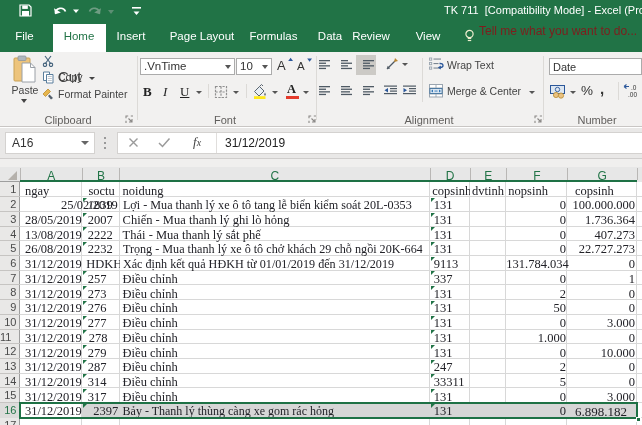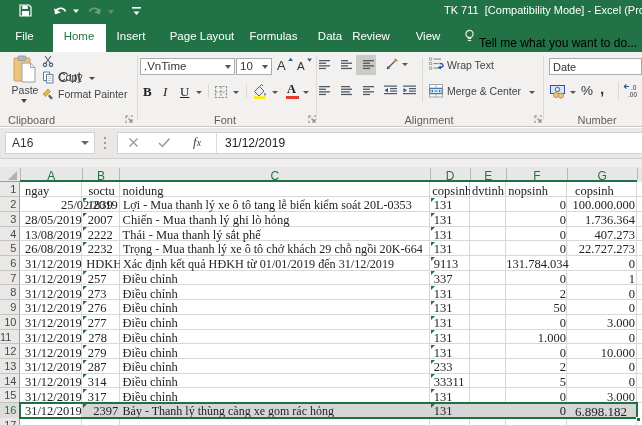--- a/index.html
+++ b/index.html
@@ -36,21 +36,21 @@
 <div class="abs nowrap" style="left:162px;top:30px;width:80px;text-align:center;color:#fff;font-size:11.5px;font-weight:normal">Page Layout</div>
 <div class="abs nowrap" style="left:233.5px;top:30px;width:80px;text-align:center;color:#fff;font-size:11.5px;font-weight:normal">Formulas</div>
 <div class="abs nowrap" style="left:290px;top:30px;width:80px;text-align:center;color:#fff;font-size:11.5px;font-weight:normal">Data</div>
 <div class="abs nowrap" style="left:331px;top:30px;width:80px;text-align:center;color:#fff;font-size:11.5px;font-weight:normal">Review</div>
 <div class="abs nowrap" style="left:388px;top:30px;width:80px;text-align:center;color:#fff;font-size:11.5px;font-weight:normal">View</div>
 <svg class="abs" style="left:464px;top:29px" width="11" height="14" viewBox="0 0 11 14">
 <circle cx="5.5" cy="5" r="3.6" fill="none" stroke="#efeecf" stroke-width="1.2"></circle>
 <rect x="3.8" y="9" width="3.4" height="1.1" fill="#efeecf"></rect>
 <rect x="3.8" y="11" width="3.4" height="1.1" fill="#efeecf"></rect>
 </svg>
-<div class="abs nowrap" style="left:479px;top:36px;color:#000000;font-size:12px">Tell me what you want to do...</div>
+<div class="abs nowrap" style="left:479px;top:24px;color:#7f1d1d;font-size:12px">Tell me what you want to do...</div>
 <div class="abs" style="left:0;top:52px;width:642px;height:75px;background:#F2F1F0;border-bottom:1px solid #c9c6c4"></div>
 <div class="abs" style="left:136.5px;top:56px;width:1px;height:64px;background:#dcdad7"></div>
 <div class="abs" style="left:316.0px;top:56px;width:1px;height:64px;background:#dcdad7"></div>
 <div class="abs" style="left:543.0px;top:56px;width:1px;height:64px;background:#dcdad7"></div>
 <svg class="abs" style="left:12px;top:55px" width="25" height="29" viewBox="0 0 25 29">
 <rect x="2" y="3" width="16" height="23" rx="1" fill="#edc47c" stroke="#caa254" stroke-width="1"></rect>
 <rect x="6" y="1" width="8" height="4.5" rx="1" fill="#b0b7bd" stroke="#8f979e" stroke-width="0.8"></rect>
 <path d="M10 27 V8 h8.5 l4.5 4.5 V27 z" fill="#fff" stroke="#9aa0a6" stroke-width="1"></path>
 <path d="M18.5 8 v4.5 h4.5" fill="none" stroke="#9aa0a6" stroke-width="1"></path>
 </svg>
@@ -67,21 +67,21 @@
 <path d="M4.5 3.5 h6.5 l0 8.5 h-6.5 z" fill="#fff" stroke="#5b7f9d" stroke-width="1"></path>
 <path d="M5.8 5.5 h4 M5.8 7.5 h4 M5.8 9.5 h4" stroke="#aeb8c2" stroke-width="0.8"></path>
 </svg>
 <div class="abs nowrap" style="left:58px;top:71px;color:#444;font-size:10.5px">Copy</div>
 <div class="abs" style="left:89px;top:77px;width:0;height:0;border-left:3px solid transparent;border-right:3px solid transparent;border-top:3.5px solid #444"></div>
 <svg class="abs" style="left:42px;top:88px" width="13" height="12" viewBox="0 0 13 12">
 <path d="M1 6 L6 1 L8.5 3.5 L3.5 8.5 z" fill="#e8b64c" stroke="#b98d32" stroke-width="0.8"></path>
 <path d="M7.5 6.5 l3.5 3.5 l-2 1.5 l-3 -3.5" fill="#54606c"></path>
 </svg>
 <div class="abs nowrap" style="left:58px;top:88px;color:#444;font-size:10.5px">Format Painter</div>
-<div class="abs nowrap" style="left:8px;top:113.5px;width:120px;color:#605e5c;font-size:11px">Clipboard</div>
+<div class="abs nowrap" style="left:8px;top:113.5px;width:120px;text-align:center;color:#605e5c;font-size:11px">Clipboard</div>
 <svg class="abs" style="left:124.5px;top:115px" width="9" height="9" viewBox="0 0 9 9">
 <path d="M1 3.2 V1 H3.2 M5.8 1 H8 M1 5.8 V8" stroke="#8a8886" fill="none" stroke-width="1.1"></path>
 <path d="M3.5 3.5 L7 7 M7 4 V7 H4" stroke="#8a8886" fill="none" stroke-width="1.1"></path>
 </svg>
 <div class="abs" style="left:140px;top:58px;width:95px;height:17px;background:#fff;border:1px solid #ababab"></div>
 <div class="abs nowrap" style="left:144px;top:60px;color:#333;font-size:11.5px">.VnTime</div>
 <div class="abs" style="left:225px;top:65px;width:0;height:0;border-left:3.5px solid transparent;border-right:3.5px solid transparent;border-top:4px solid #555"></div>
 <div class="abs" style="left:236px;top:58px;width:36px;height:17px;background:#fff;border:1px solid #ababab"></div>
 <div class="abs nowrap" style="left:240px;top:60px;color:#333;font-size:11.5px">10</div>
 <div class="abs" style="left:262px;top:65px;width:0;height:0;border-left:3.5px solid transparent;border-right:3.5px solid transparent;border-top:4px solid #555"></div>
@@ -387,40 +387,40 @@
 <div class="abs" style="left:567.4px;top:301.36px;width:69.70000000000005px;height:14.72px;font-family:'Liberation Serif',serif;font-size:12.5px;color:#222228;text-align:right;padding-left:0px;padding-right:2px;overflow:visible;white-space:nowrap;">0</div>
 <div class="abs" style="left:20.4px;top:316.08px;width:61.800000000000004px;height:14.72px;font-family:'Liberation Serif',serif;font-size:12.5px;color:#222228;text-align:left;padding-left:4.5px;padding-right:4px;overflow:hidden;white-space:nowrap;">31/12/2019</div>
 <div class="abs" style="left:82.2px;top:316.08px;width:37.39999999999999px;height:14.72px;font-family:'Liberation Serif',serif;font-size:12.5px;color:#222228;text-align:left;padding-left:5.5px;padding-right:4px;overflow:hidden;white-space:nowrap;">277</div>
 <div class="abs" style="left:82.9px;top:315.58px;width:0;height:0;border-right:4.5px solid transparent;border-top:4.5px solid #217346"></div>
 <div class="abs" style="left:119.6px;top:316.08px;width:310.70000000000005px;height:14.72px;font-family:'Liberation Serif',serif;font-size:12.5px;color:#222228;text-align:left;padding-left:3px;padding-right:4px;overflow:hidden;white-space:nowrap;">Điều chỉnh</div>
 <div class="abs" style="left:430.3px;top:316.08px;width:39.80000000000001px;height:14.72px;font-family:'Liberation Serif',serif;font-size:12.5px;color:#222228;text-align:left;padding-left:3.5px;padding-right:4px;overflow:hidden;white-space:nowrap;">131</div>
 <div class="abs" style="left:431.0px;top:315.58px;width:0;height:0;border-right:4.5px solid transparent;border-top:4.5px solid #217346"></div>
 <div class="abs" style="left:506.3px;top:316.08px;width:61.099999999999966px;height:14.72px;font-family:'Liberation Serif',serif;font-size:12.5px;color:#222228;text-align:right;padding-left:0px;padding-right:1.5px;overflow:visible;white-space:nowrap;">0</div>
 <div class="abs" style="left:567.4px;top:316.08px;width:69.70000000000005px;height:14.72px;font-family:'Liberation Serif',serif;font-size:12.5px;color:#222228;text-align:right;padding-left:0px;padding-right:2px;overflow:visible;white-space:nowrap;">3.000</div>
 <div class="abs" style="left:20.4px;top:330.8px;width:61.800000000000004px;height:14.72px;font-family:'Liberation Serif',serif;font-size:12.5px;color:#222228;text-align:left;padding-left:4.5px;padding-right:4px;overflow:hidden;white-space:nowrap;">31/12/2019</div>
-<div class="abs" style="left:82.2px;top:330.8px;width:37.39999999999999px;height:14.72px;font-family:'Liberation Serif',serif;font-size:12.5px;color:#222228;text-align:center;padding-left:5.5px;padding-right:12px;overflow:hidden;white-space:nowrap;">278</div>
+<div class="abs" style="left:82.2px;top:330.8px;width:37.39999999999999px;height:14.72px;font-family:'Liberation Serif',serif;font-size:12.5px;color:#222228;text-align:right;padding-left:5.5px;padding-right:12px;overflow:hidden;white-space:nowrap;">278</div>
 <div class="abs" style="left:82.9px;top:330.3px;width:0;height:0;border-right:4.5px solid transparent;border-top:4.5px solid #217346"></div>
 <div class="abs" style="left:119.6px;top:330.8px;width:310.70000000000005px;height:14.72px;font-family:'Liberation Serif',serif;font-size:12.5px;color:#222228;text-align:left;padding-left:3px;padding-right:4px;overflow:hidden;white-space:nowrap;">Điều chỉnh</div>
 <div class="abs" style="left:430.3px;top:330.8px;width:39.80000000000001px;height:14.72px;font-family:'Liberation Serif',serif;font-size:12.5px;color:#222228;text-align:left;padding-left:3.5px;padding-right:4px;overflow:hidden;white-space:nowrap;">131</div>
 <div class="abs" style="left:431.0px;top:330.3px;width:0;height:0;border-right:4.5px solid transparent;border-top:4.5px solid #217346"></div>
 <div class="abs" style="left:506.3px;top:330.8px;width:61.099999999999966px;height:14.72px;font-family:'Liberation Serif',serif;font-size:12.5px;color:#222228;text-align:right;padding-left:0px;padding-right:1.5px;overflow:visible;white-space:nowrap;">1.000</div>
 <div class="abs" style="left:567.4px;top:330.8px;width:69.70000000000005px;height:14.72px;font-family:'Liberation Serif',serif;font-size:12.5px;color:#222228;text-align:right;padding-left:0px;padding-right:2px;overflow:visible;white-space:nowrap;">0</div>
 <div class="abs" style="left:20.4px;top:345.52000000000004px;width:61.800000000000004px;height:14.72px;font-family:'Liberation Serif',serif;font-size:12.5px;color:#222228;text-align:left;padding-left:4.5px;padding-right:4px;overflow:hidden;white-space:nowrap;">31/12/2019</div>
 <div class="abs" style="left:82.2px;top:345.52000000000004px;width:37.39999999999999px;height:14.72px;font-family:'Liberation Serif',serif;font-size:12.5px;color:#222228;text-align:left;padding-left:5.5px;padding-right:4px;overflow:hidden;white-space:nowrap;">279</div>
 <div class="abs" style="left:82.9px;top:345.02000000000004px;width:0;height:0;border-right:4.5px solid transparent;border-top:4.5px solid #217346"></div>
 <div class="abs" style="left:119.6px;top:345.52000000000004px;width:310.70000000000005px;height:14.72px;font-family:'Liberation Serif',serif;font-size:12.5px;color:#222228;text-align:left;padding-left:3px;padding-right:4px;overflow:hidden;white-space:nowrap;">Điều chỉnh</div>
 <div class="abs" style="left:430.3px;top:345.52000000000004px;width:39.80000000000001px;height:14.72px;font-family:'Liberation Serif',serif;font-size:12.5px;color:#222228;text-align:left;padding-left:3.5px;padding-right:4px;overflow:hidden;white-space:nowrap;">131</div>
 <div class="abs" style="left:431.0px;top:345.02000000000004px;width:0;height:0;border-right:4.5px solid transparent;border-top:4.5px solid #217346"></div>
 <div class="abs" style="left:506.3px;top:345.52000000000004px;width:61.099999999999966px;height:14.72px;font-family:'Liberation Serif',serif;font-size:12.5px;color:#222228;text-align:right;padding-left:0px;padding-right:1.5px;overflow:visible;white-space:nowrap;">0</div>
 <div class="abs" style="left:567.4px;top:345.52000000000004px;width:69.70000000000005px;height:14.72px;font-family:'Liberation Serif',serif;font-size:12.5px;color:#222228;text-align:right;padding-left:0px;padding-right:2px;overflow:visible;white-space:nowrap;">10.000</div>
 <div class="abs" style="left:20.4px;top:360.24px;width:61.800000000000004px;height:14.72px;font-family:'Liberation Serif',serif;font-size:12.5px;color:#222228;text-align:left;padding-left:4.5px;padding-right:4px;overflow:hidden;white-space:nowrap;">31/12/2019</div>
 <div class="abs" style="left:82.2px;top:360.24px;width:37.39999999999999px;height:14.72px;font-family:'Liberation Serif',serif;font-size:12.5px;color:#222228;text-align:left;padding-left:5.5px;padding-right:4px;overflow:hidden;white-space:nowrap;">287</div>
 <div class="abs" style="left:82.9px;top:359.74px;width:0;height:0;border-right:4.5px solid transparent;border-top:4.5px solid #217346"></div>
 <div class="abs" style="left:119.6px;top:360.24px;width:310.70000000000005px;height:14.72px;font-family:'Liberation Serif',serif;font-size:12.5px;color:#222228;text-align:left;padding-left:3px;padding-right:4px;overflow:hidden;white-space:nowrap;">Điều chỉnh</div>
-<div class="abs" style="left:430.3px;top:360.24px;width:39.80000000000001px;height:14.72px;font-family:'Liberation Serif',serif;font-size:12.5px;color:#222228;text-align:left;padding-left:3.5px;padding-right:4px;overflow:hidden;white-space:nowrap;">233</div>
+<div class="abs" style="left:430.3px;top:360.24px;width:39.80000000000001px;height:14.72px;font-family:'Liberation Serif',serif;font-size:12.5px;color:#222228;text-align:left;padding-left:3.5px;padding-right:4px;overflow:hidden;white-space:nowrap;">247</div>
 <div class="abs" style="left:431.0px;top:359.74px;width:0;height:0;border-right:4.5px solid transparent;border-top:4.5px solid #217346"></div>
 <div class="abs" style="left:506.3px;top:360.24px;width:61.099999999999966px;height:14.72px;font-family:'Liberation Serif',serif;font-size:12.5px;color:#222228;text-align:right;padding-left:0px;padding-right:1.5px;overflow:visible;white-space:nowrap;">2</div>
 <div class="abs" style="left:567.4px;top:360.24px;width:69.70000000000005px;height:14.72px;font-family:'Liberation Serif',serif;font-size:12.5px;color:#222228;text-align:right;padding-left:0px;padding-right:2px;overflow:visible;white-space:nowrap;">0</div>
 <div class="abs" style="left:20.4px;top:374.96px;width:61.800000000000004px;height:14.72px;font-family:'Liberation Serif',serif;font-size:12.5px;color:#222228;text-align:left;padding-left:4.5px;padding-right:4px;overflow:hidden;white-space:nowrap;">31/12/2019</div>
 <div class="abs" style="left:82.2px;top:374.96px;width:37.39999999999999px;height:14.72px;font-family:'Liberation Serif',serif;font-size:12.5px;color:#222228;text-align:left;padding-left:5.5px;padding-right:4px;overflow:hidden;white-space:nowrap;">314</div>
 <div class="abs" style="left:82.9px;top:374.46px;width:0;height:0;border-right:4.5px solid transparent;border-top:4.5px solid #217346"></div>
 <div class="abs" style="left:119.6px;top:374.96px;width:310.70000000000005px;height:14.72px;font-family:'Liberation Serif',serif;font-size:12.5px;color:#222228;text-align:left;padding-left:3px;padding-right:4px;overflow:hidden;white-space:nowrap;">Điều chỉnh</div>
 <div class="abs" style="left:430.3px;top:374.96px;width:39.80000000000001px;height:14.72px;font-family:'Liberation Serif',serif;font-size:12.5px;color:#222228;text-align:left;padding-left:3.5px;padding-right:4px;overflow:hidden;white-space:nowrap;">33311</div>
 <div class="abs" style="left:431.0px;top:374.46px;width:0;height:0;border-right:4.5px solid transparent;border-top:4.5px solid #217346"></div>
 <div class="abs" style="left:506.3px;top:374.96px;width:61.099999999999966px;height:14.72px;font-family:'Liberation Serif',serif;font-size:12.5px;color:#222228;text-align:right;padding-left:0px;padding-right:1.5px;overflow:visible;white-space:nowrap;">5</div>

